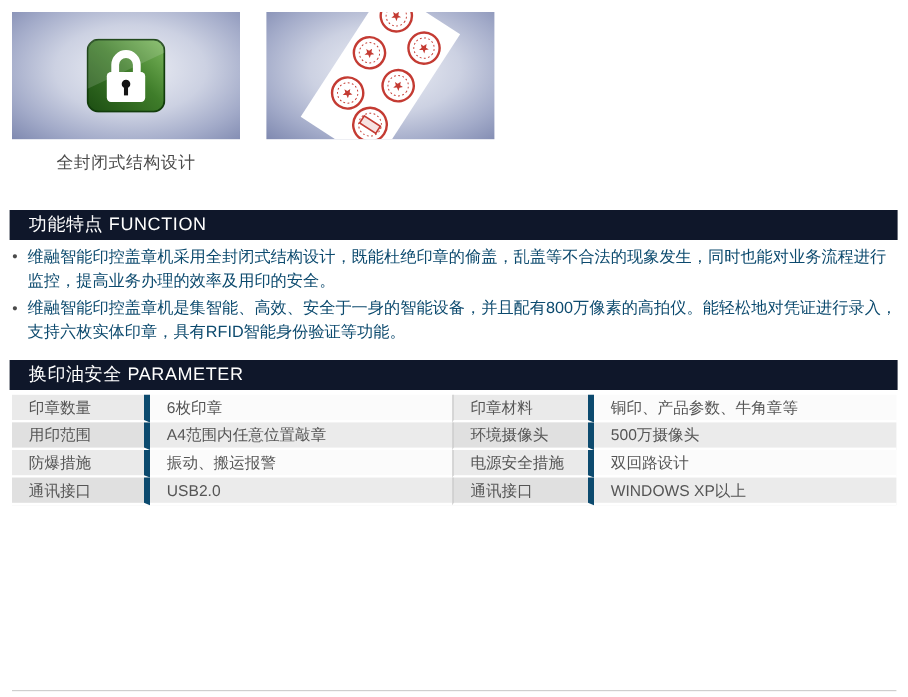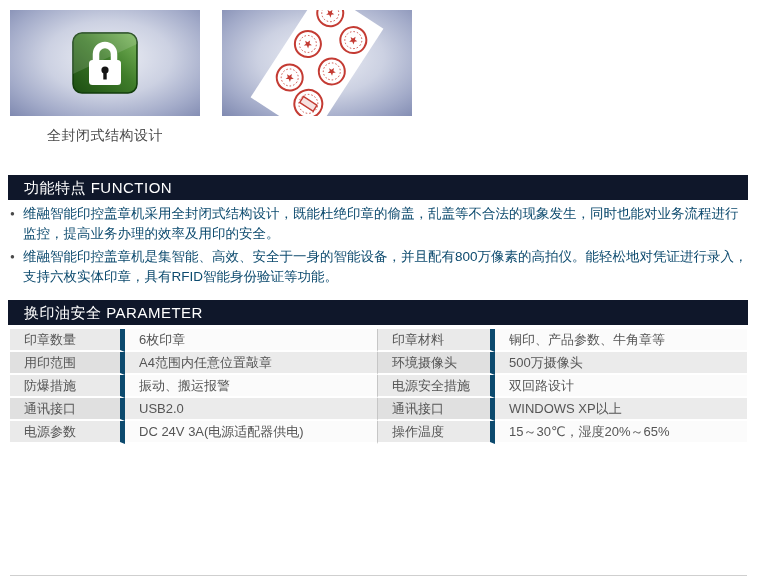--- a/index.html
+++ b/index.html
@@ -144,22 +144,16 @@
       <td class="val">振动、搬运报警</td>
       <td class="lbl lbl2">电源安全措施</td>
       <td class="val">双回路设计</td>
     </tr>
     <tr>
       <td class="lbl">通讯接口</td>
       <td class="val">USB2.0</td>
       <td class="lbl lbl2">通讯接口</td>
       <td class="val">WINDOWS XP以上</td>
     </tr>
-    <tr>
-      <td class="lbl">电源参数</td>
-      <td class="val">DC 24V 3A(电源适配器供电)</td>
-      <td class="lbl lbl2">操作温度</td>
-      <td class="val">15～30℃，湿度20%～65%</td>
-    </tr>
   </tbody>
 </table>
 
 <div class="bottom-divider"></div>
 
 </body></html>

